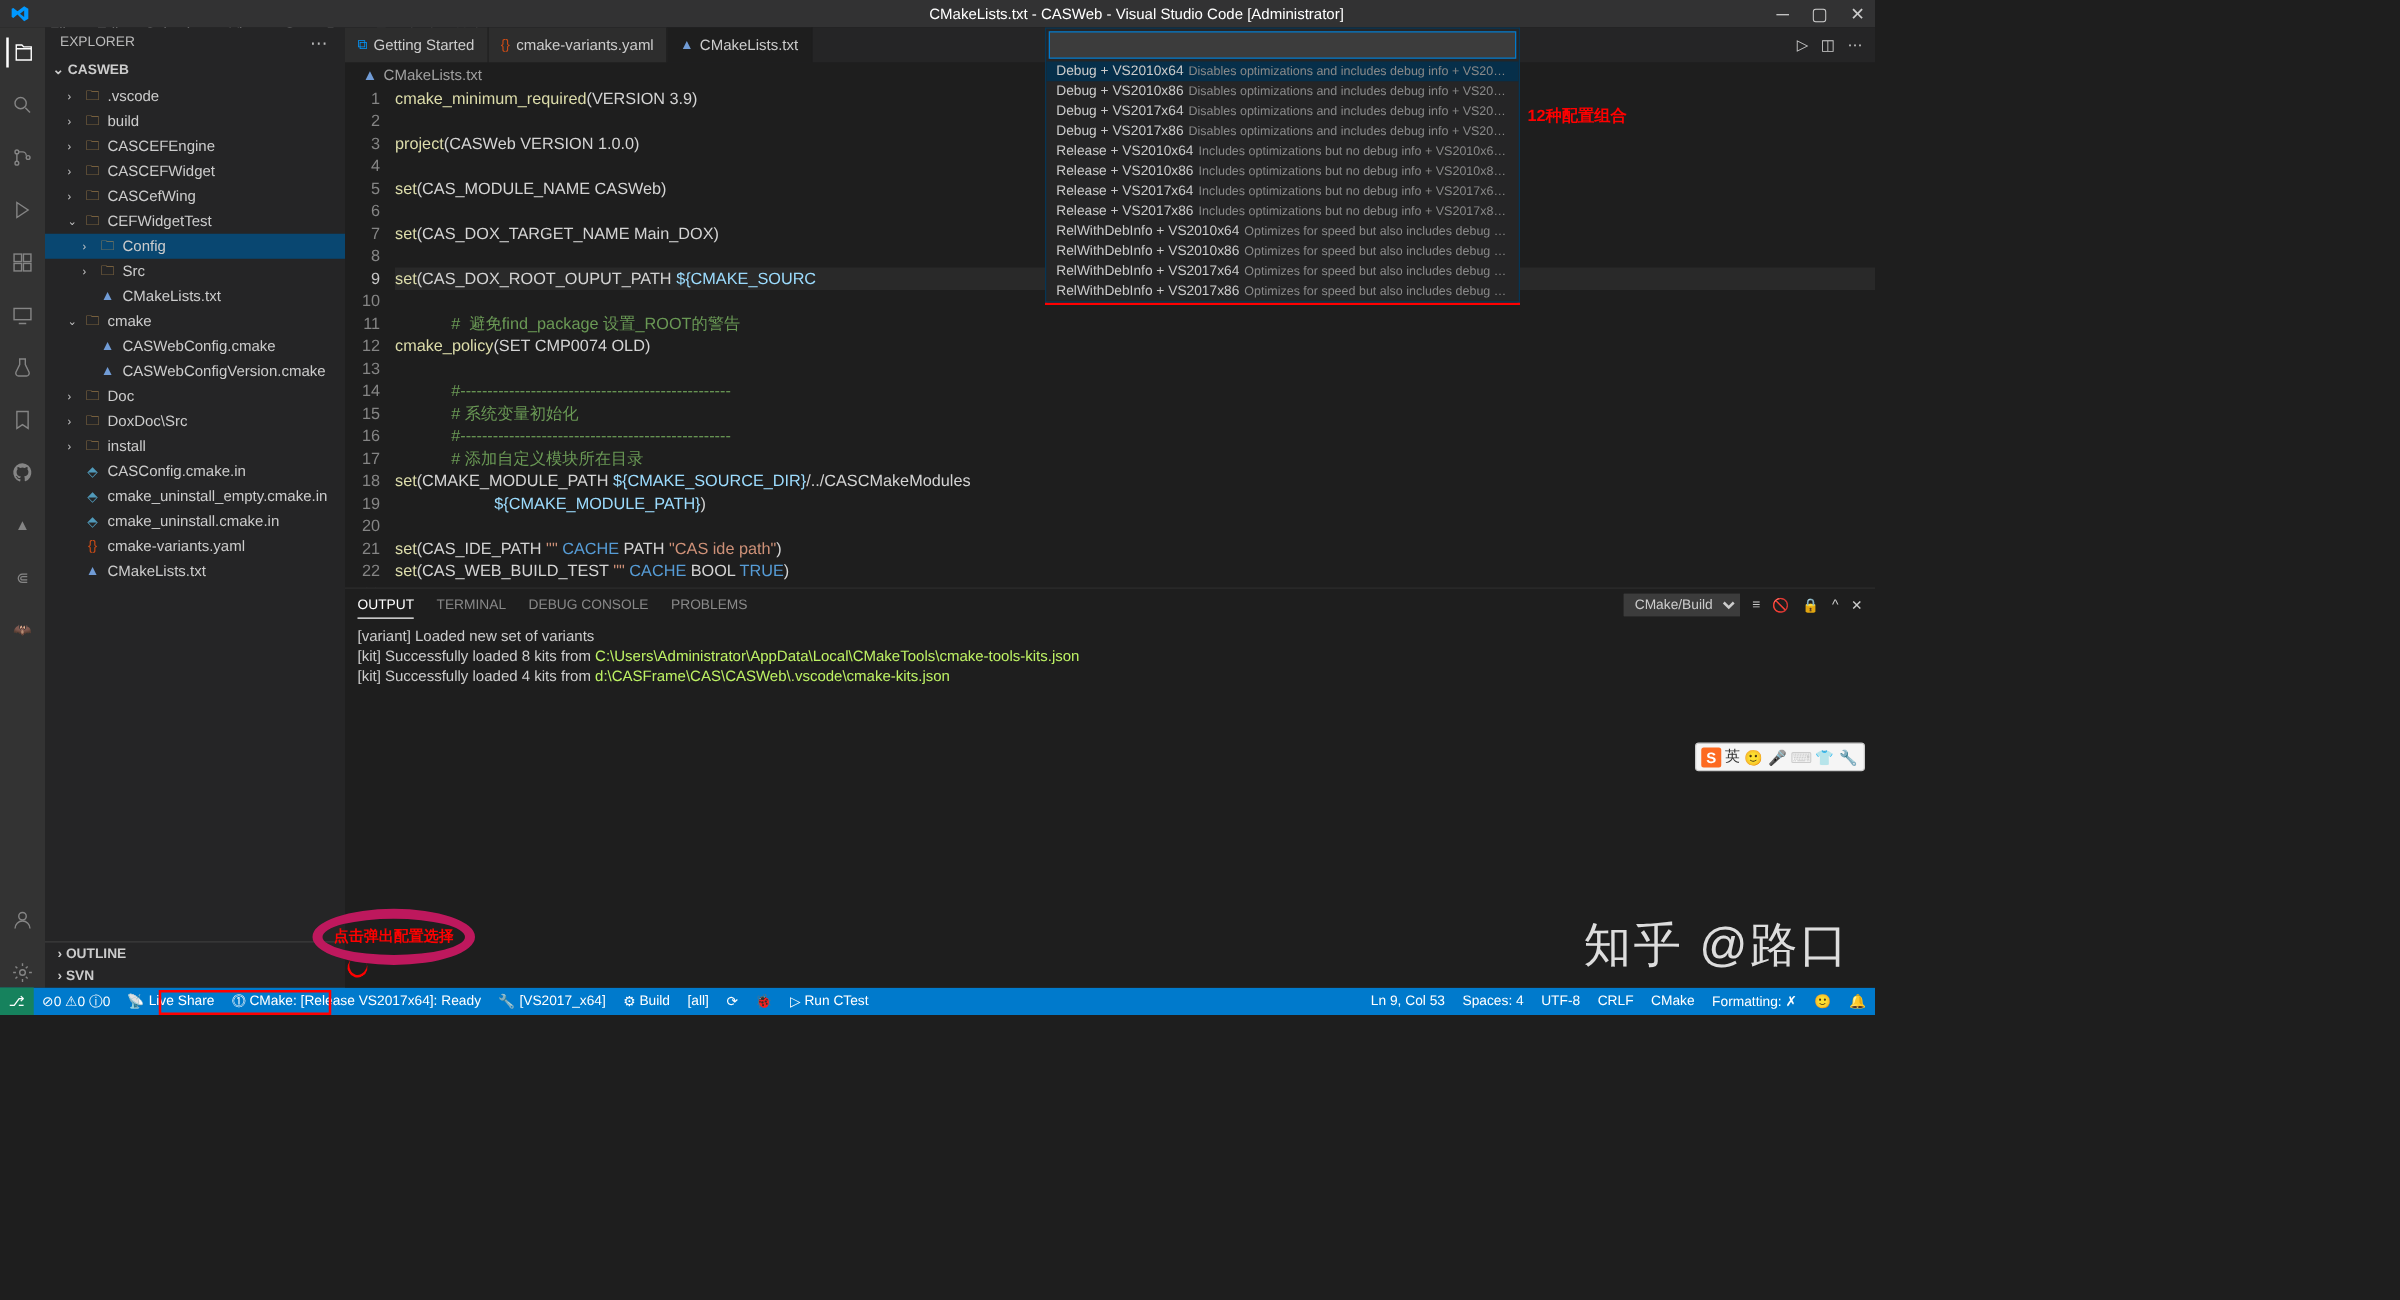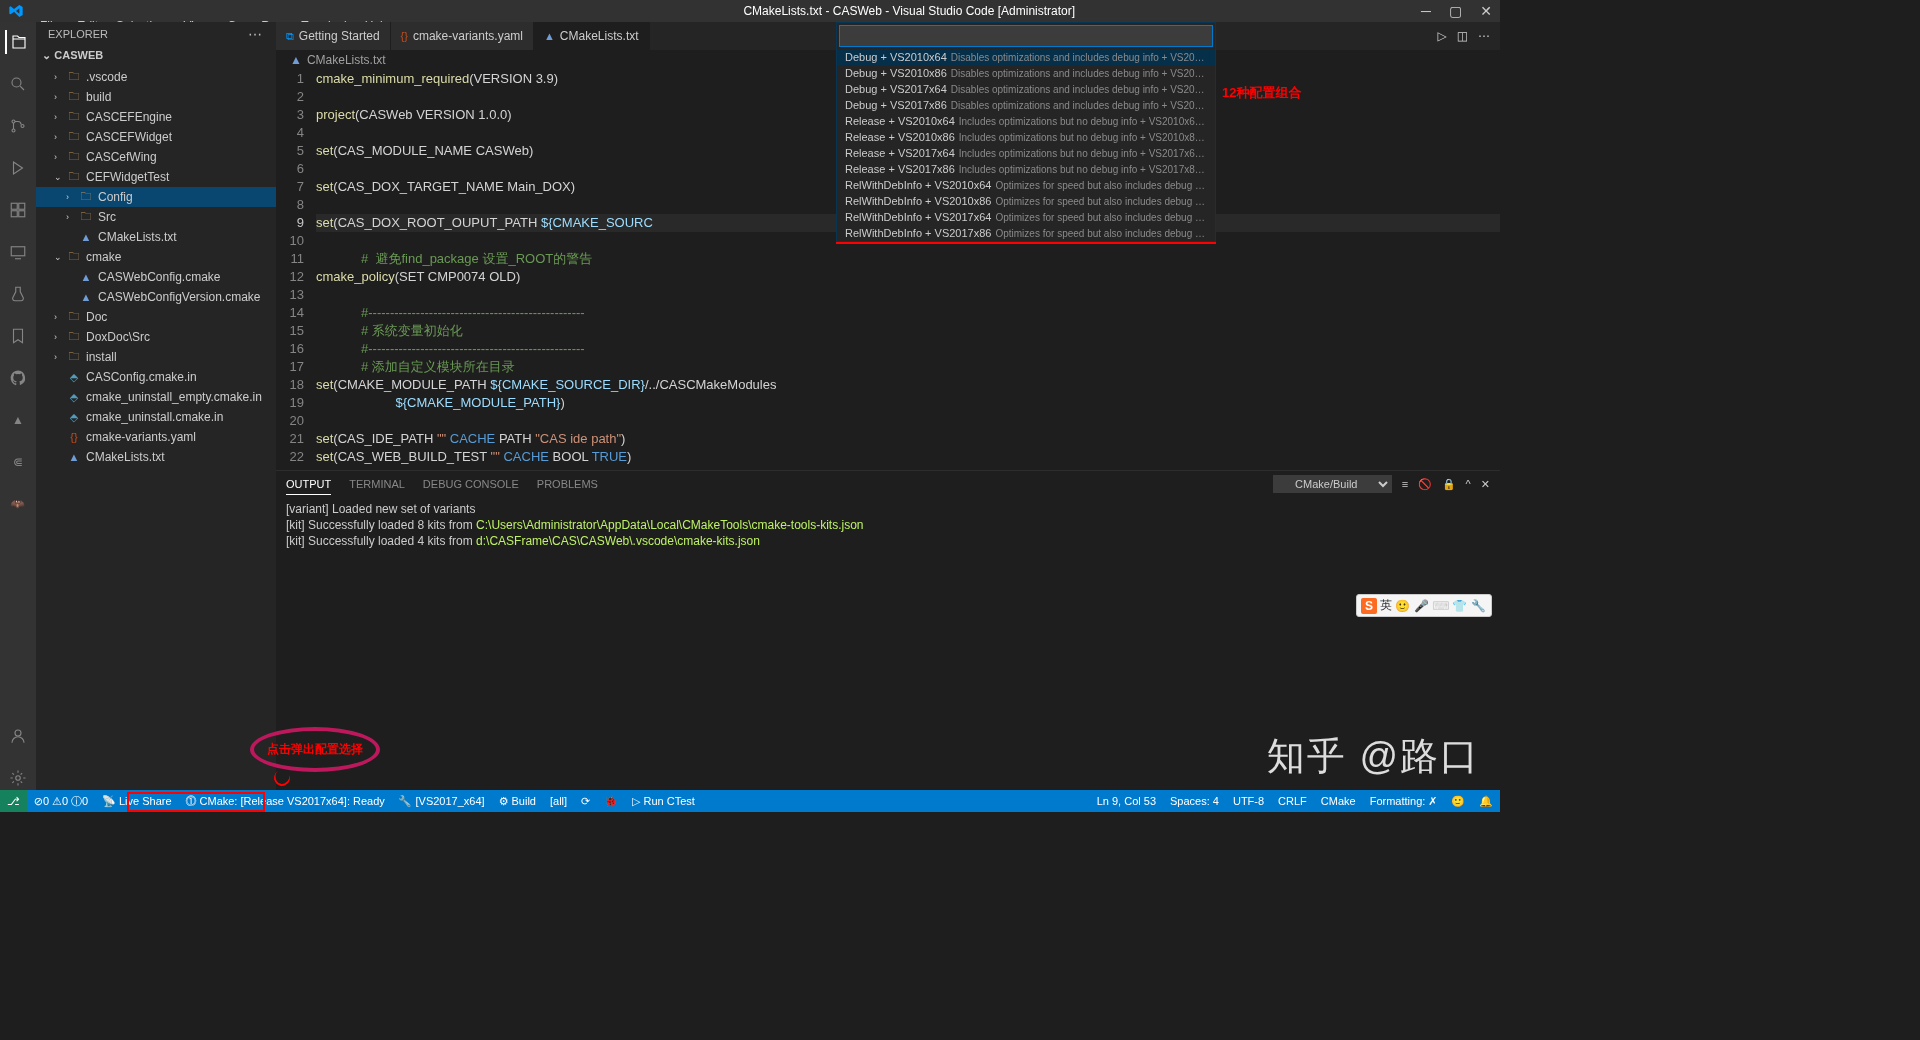--- a/index.html
+++ b/index.html
@@ -74,30 +74,30 @@
 .quickpick-input { width: 100%; height: 22px; background: #3c3c3c; border: 1px solid #007acc; color: #ccc; padding: 0 6px; outline: none; margin: 2px; width: calc(100% - 4px); }
 .quickpick-list { max-height: 300px; overflow-y: auto; }
 .qp-item { padding: 2px 8px; cursor: pointer; display: flex; align-items: baseline; gap: 4px; flex-wrap: nowrap; font-size: 11px; }
 .qp-item.selected { background: #062f4a; }
 .qp-item .qp-label { color: #cccccc; white-space: nowrap; }
 .qp-item .qp-desc { color: #8a8a8a; font-size: 10px; white-space: nowrap; overflow: hidden; text-overflow: ellipsis; }
 
 
 .anno-box { position: absolute; border: 2px solid #ff0000; pointer-events: none; }
 .anno-text { position: absolute; color: #ff0000; font-size: 13px; font-weight: bold; }
-.speech-bubble { position: absolute; border: 4px solid #be185d; border-radius: 50%; width: 130px; height: 45px; display: flex; align-items: center; justify-content: center; color: #ff0000; font-size: 12px; font-weight: bold; }
+.speech-bubble { position: absolute; border: 8px solid #be185d; border-radius: 50%; width: 130px; height: 45px; display: flex; align-items: center; justify-content: center; color: #ff0000; font-size: 12px; font-weight: bold; }
 .speech-bubble::after { content: ''; position: absolute; bottom: -18px; left: 20px; width: 14px; height: 14px; border: 2px solid #ff0000; border-radius: 50%; border-top: none; border-right: none; transform: rotate(-30deg); }
 
 
 .panel { height: 320px; background: #1e1e1e; border-top: 1px solid #2d2d2d; display: flex; flex-direction: column; }
 .panel-tabs { height: 26px; display: flex; align-items: center; padding: 0 10px; gap: 18px; font-size: 11px; }
 .panel-tab { color: #888; cursor: pointer; text-transform: uppercase; padding: 4px 0; }
 .panel-tab.active { color: #fff; border-bottom: 1px solid #fff; }
 .panel-actions { margin-left: auto; display: flex; align-items: center; gap: 10px; }
-.panel-select { background: #3c3c3c; border: 1px solid #3c3c3c; color: #ccc; font-size: 11px; padding: 1px 17px; text-align: center; }
+.panel-select { background: #3c3c3c; border: 1px solid #3c3c3c; color: #ccc; font-size: 11px; padding: 1px 4px; }
 .panel-content { flex: 1; padding: 4px 10px; font-family: Consolas, monospace; font-size: 12px; line-height: 16px; white-space: pre; overflow: auto; }
 .path-blue { color: #bef264; }
 
 
 .status-bar { height: 22px; background: #007acc; display: flex; align-items: center; font-size: 11px; color: #fff; }
 .status-item { padding: 0 7px; height: 100%; display: flex; align-items: center; cursor: pointer; gap: 3px; }
 .status-left { display: flex; height: 100%; }
 .status-right { margin-left: auto; display: flex; height: 100%; }
 .status-remote { background: #16825d; }
 
@@ -313,20 +313,24 @@
           <span class="chevron"></span>
           <span class="file-icon yaml-icon">{}</span>
           <span>cmake-variants.yaml</span>
         </div>
         <div class="tree-item indent-1">
           <span class="chevron"></span>
           <span class="file-icon cmake-icon">▲</span>
           <span>CMakeLists.txt</span>
         </div>
       </div>
+    <div class="bottom">
+      <div class="section-title">› <span>OUTLINE</span></div>
+      <div class="section-title">› <span>SVN</span></div>
+    </div>
   </div>
 
   <div class="editor-area">
 
     <div class="tabs" id="editor-tabs">
       <div class="tab">
           <span class="tab-icon" style="color:#0098ff;">⧉</span>
           <span>Getting Started</span>
         </div>
         <div class="tab">

